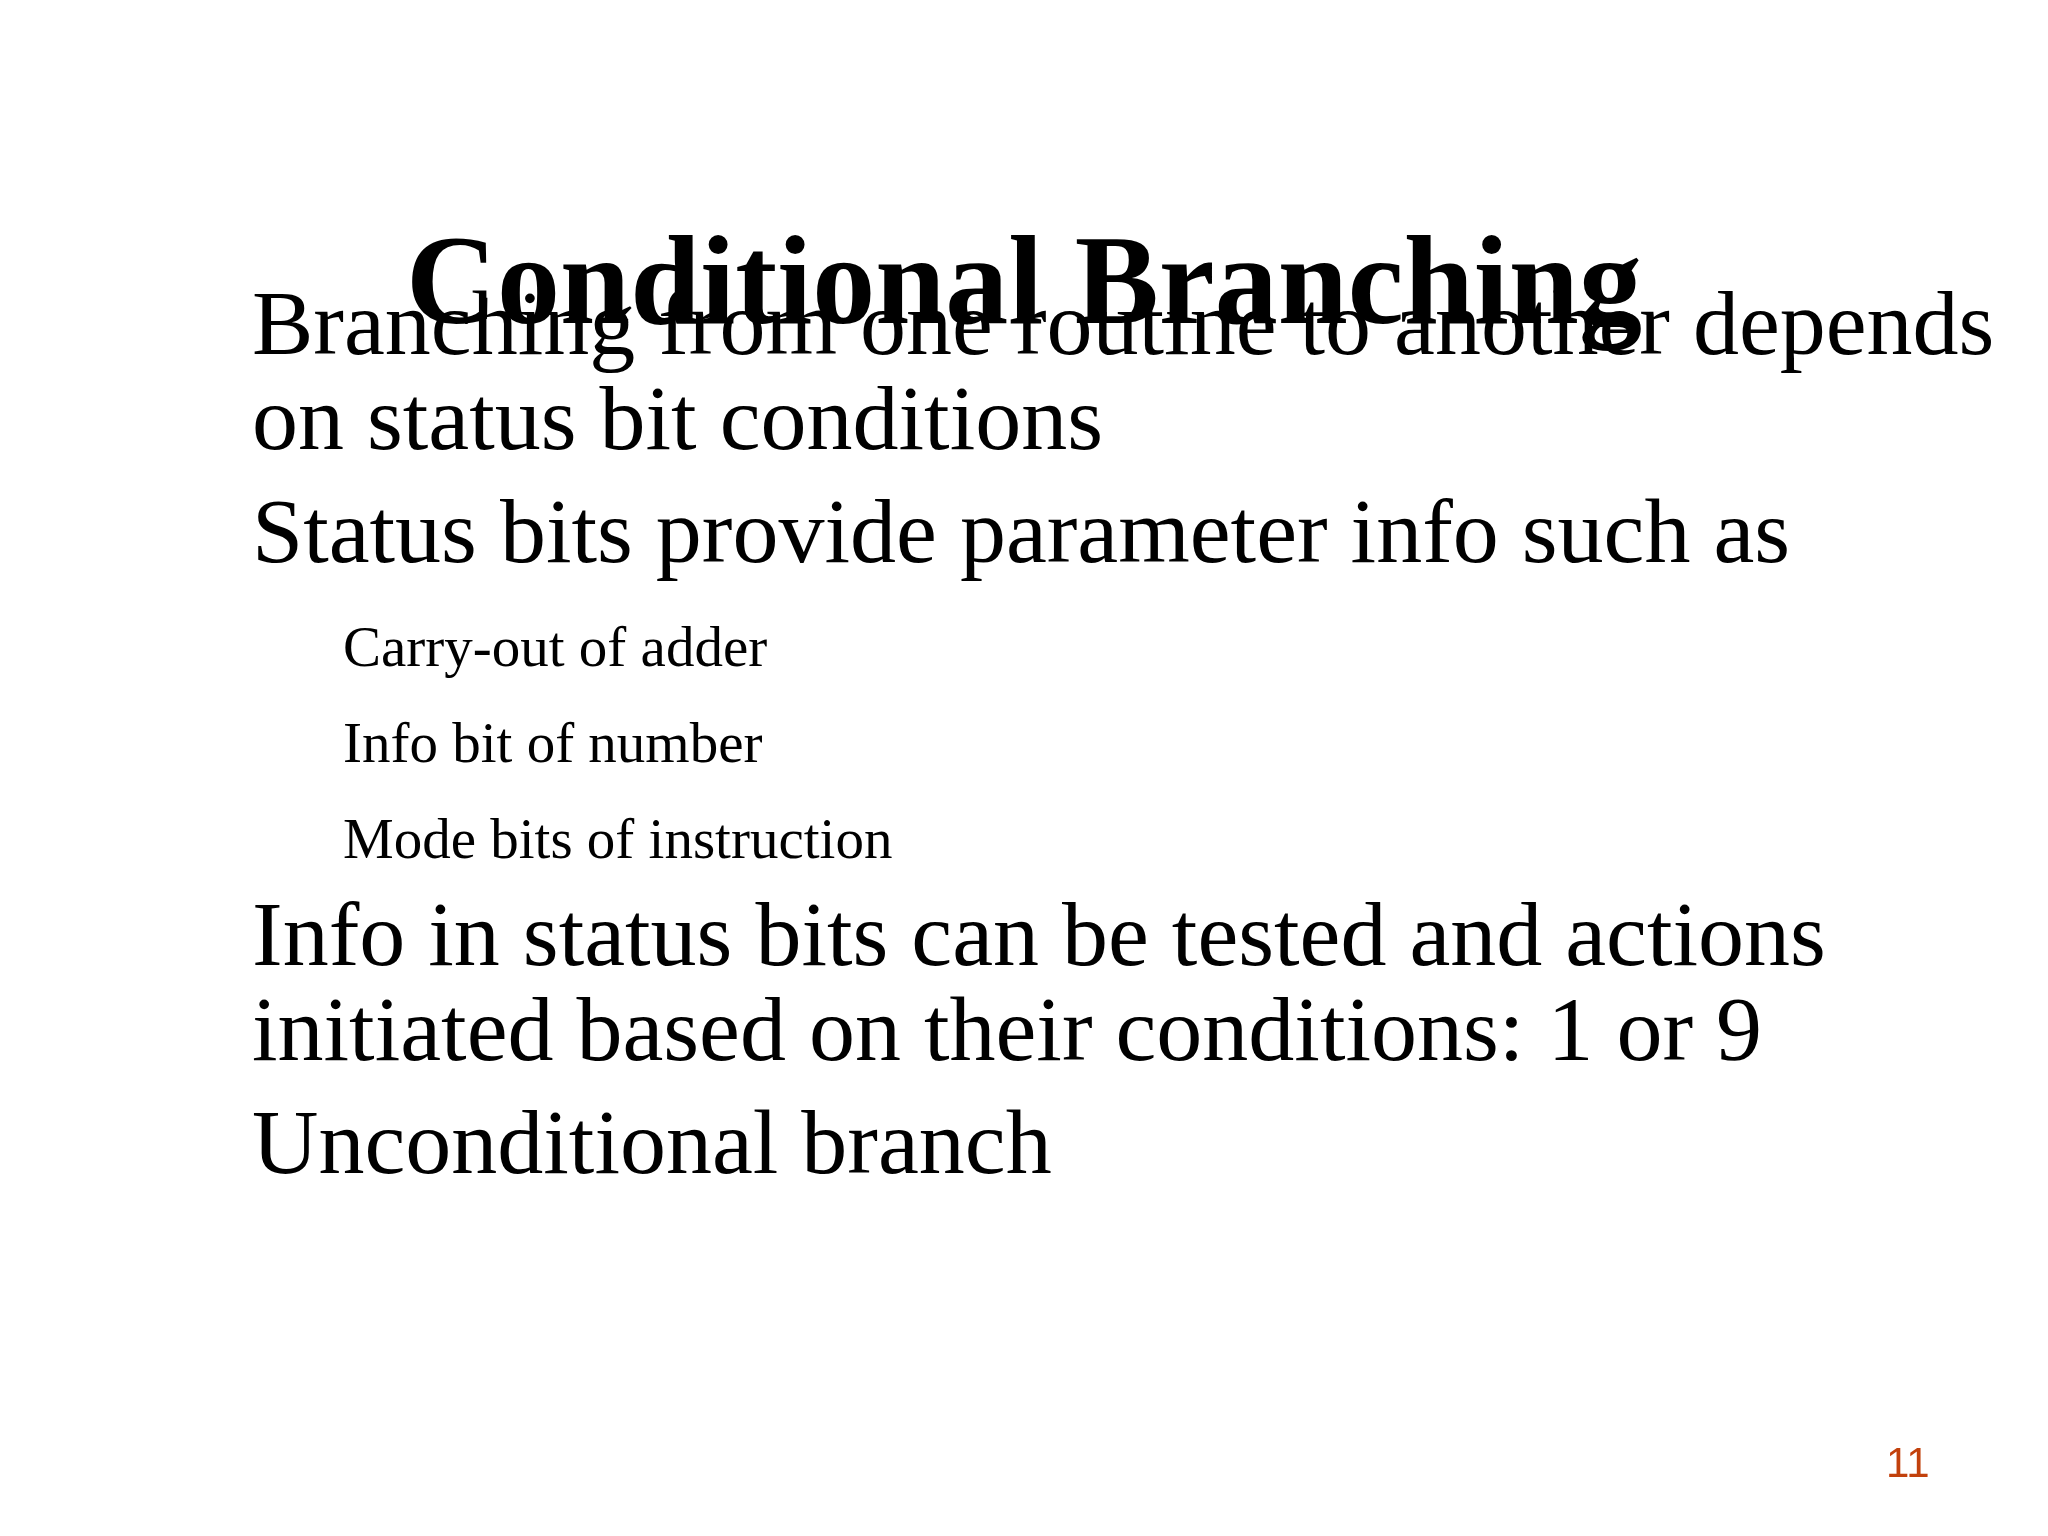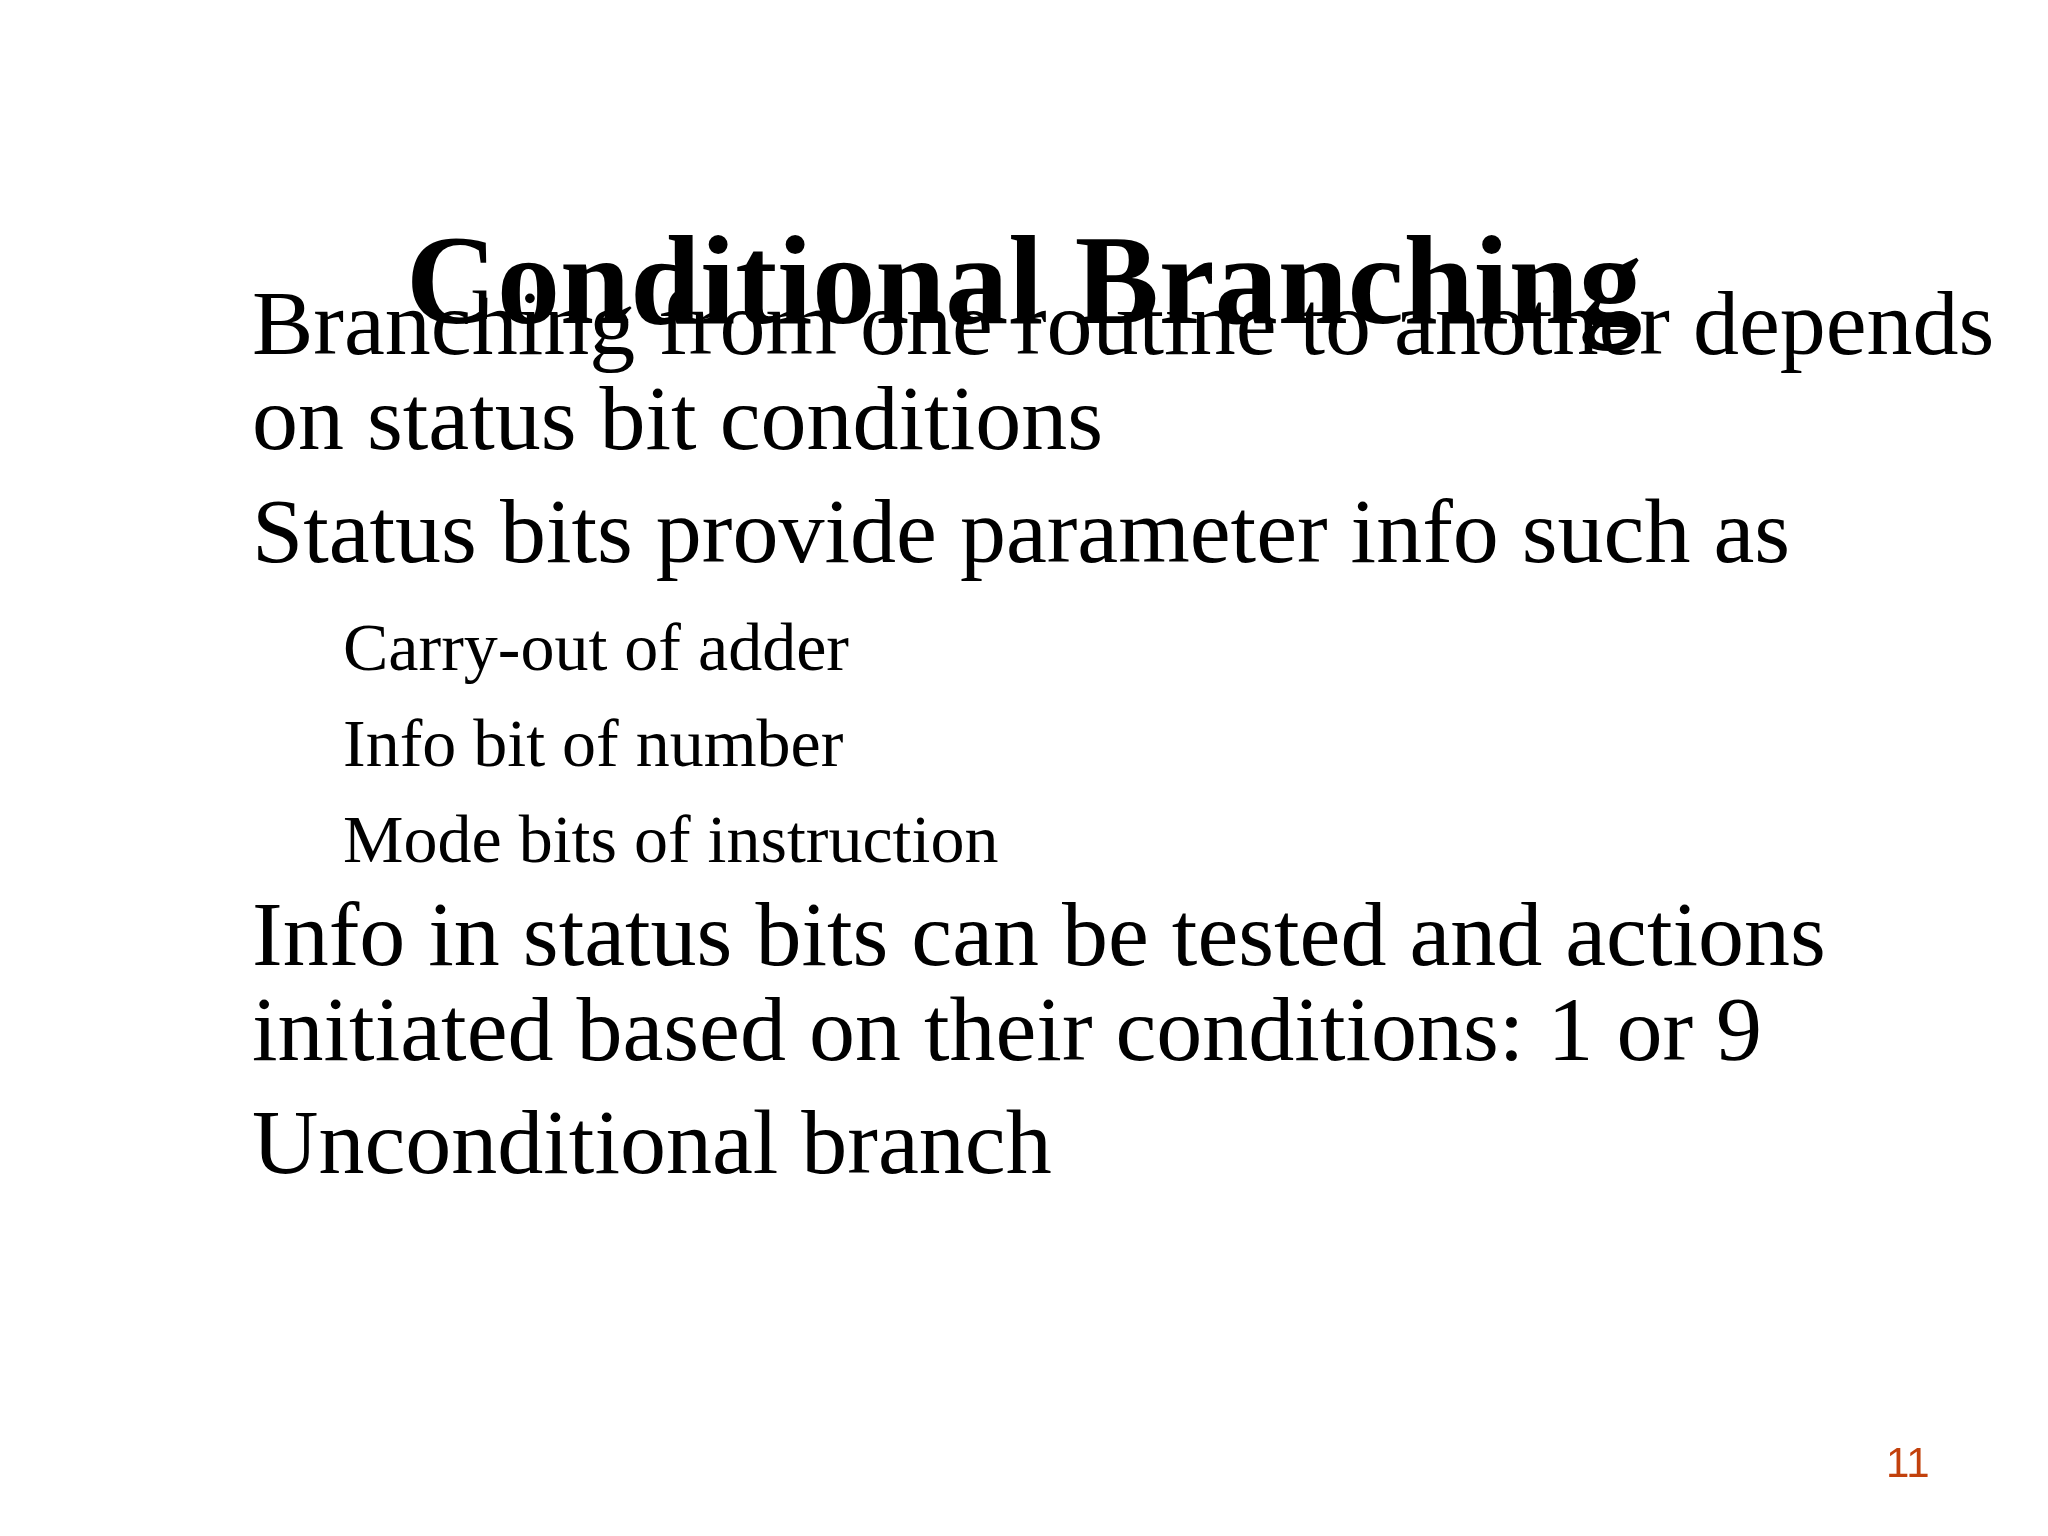--- a/index.html
+++ b/index.html
@@ -45,21 +45,21 @@
     align-items: center;
   }
 
   li.l1 {
     margin: 18px 40px 0 163px;
     font-size: 92px;
     line-height: 95px;
   }
   li.l2 {
     margin: 0 40px 0 275px;
-    font-size: 68px;
+    font-size: 57px;
     line-height: 96px;
     font-family: Liberation Serif, serif;
   }
   ul.bullets li:first-child { margin-top: 0; }
   li.l1 + li.l2 { margin-top: 20px; }
   li.l2 + li.l1 { margin-top: 0; }
 
   .m1 { flex: 0 0 89px; }
   .m2 { flex: 0 0 68px; }
 

